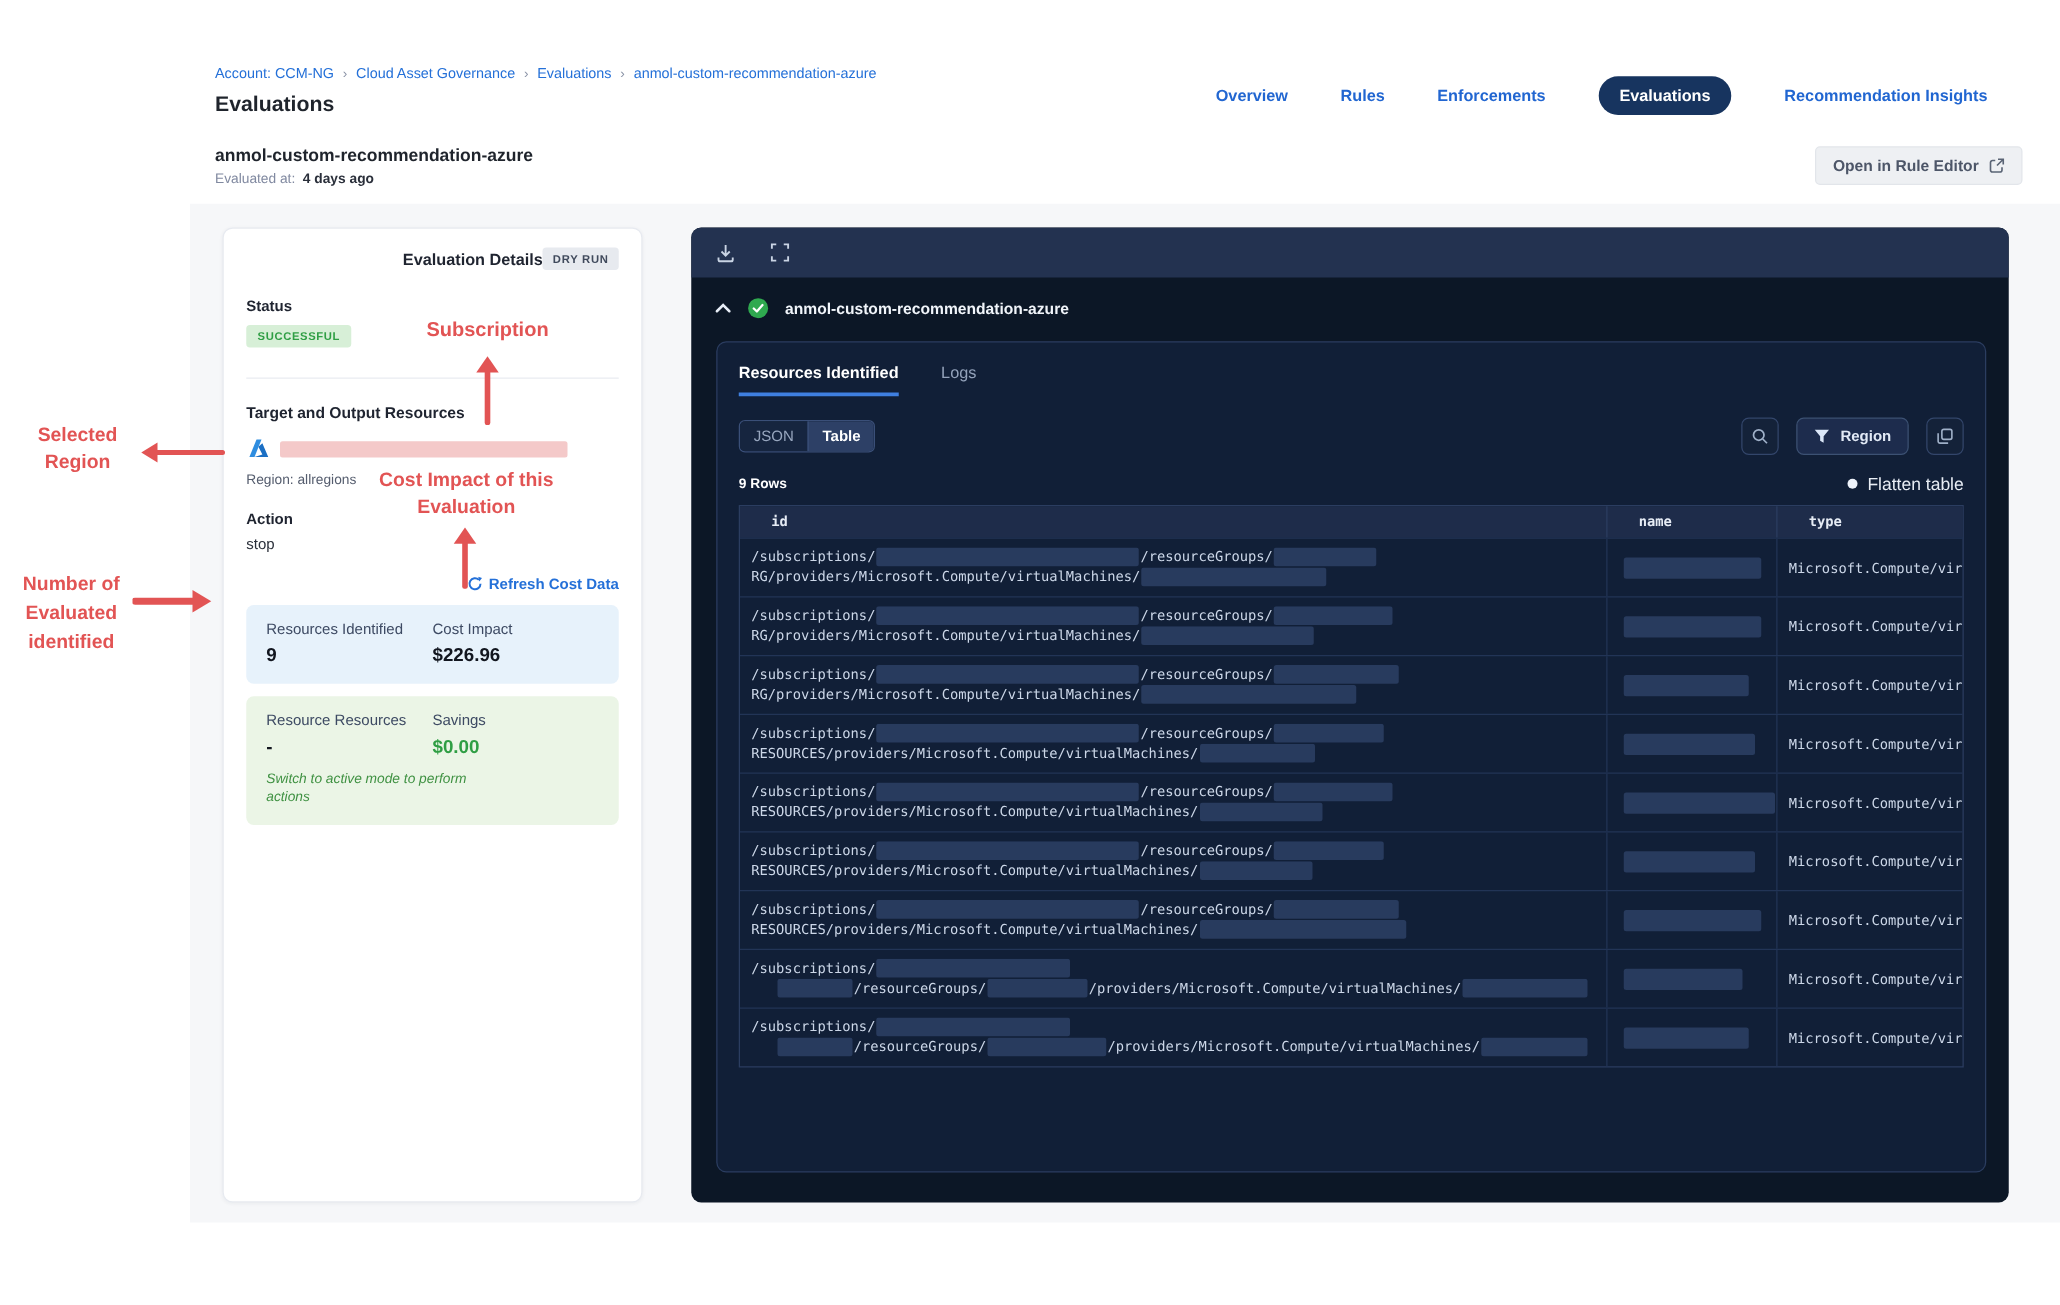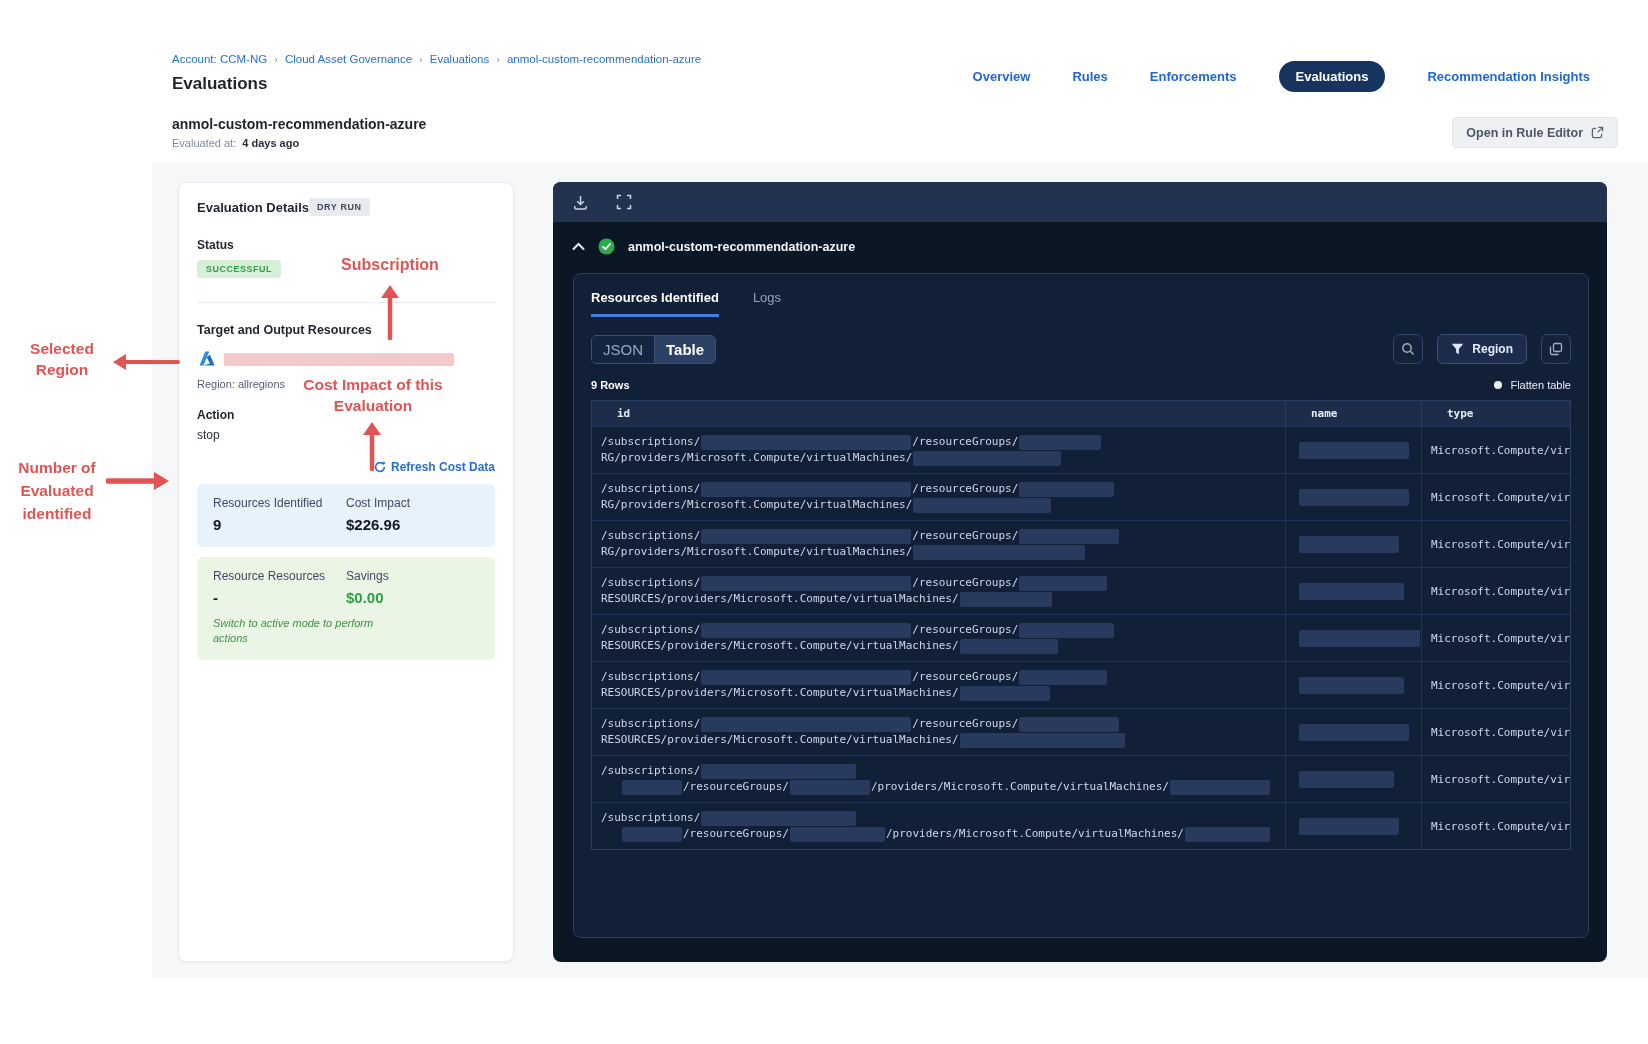--- a/index.html
+++ b/index.html
@@ -19,21 +19,21 @@
   .run-name{position:absolute;left:172px;top:116px;font-size:14px;font-weight:bold;color:#1f242c;}
   .evaluated{position:absolute;left:172px;top:137px;font-size:11px;color:#8089a0;}
   .evaluated b{color:#2a2f3a;margin-left:3px;}
   .open-editor-btn{position:absolute;top:117px;right:30px;height:29px;background:#eef0f3;border:1px solid #e2e5ea;
       border-radius:4px;display:flex;align-items:center;gap:8px;padding:0 13px;font-size:12.5px;font-weight:bold;
       color:#4d5668;cursor:pointer;}
 
   
   .left-card{position:absolute;left:178px;top:182px;width:298px;height:748px;background:#fff;
       border:1px solid #e7eaf0;border-radius:8px;box-shadow:0 1px 3px rgba(20,30,60,.05);padding:15px 18px;}
-  .card-head{display:flex;justify-content:flex-start;align-items:center;}
+  .card-head{display:flex;justify-content:flex-end;align-items:center;}
   .card-title{font-size:13px;font-weight:bold;color:#1f2430;}
   .dryrun-badge{background:#e7eaef;color:#404a5c;font-size:9px;font-weight:bold;letter-spacing:.6px;
       padding:4px 8px;border-radius:3px;}
   .status-label{margin-top:22px;font-size:12px;font-weight:bold;color:#1f2430;}
   .status-badge{display:inline-block;margin-top:8px;background:#d7efd7;color:#2f9e44;font-size:9px;
       font-weight:bold;letter-spacing:.5px;padding:4px 9px;border-radius:3px;}
   .card-divider{border:none;border-top:1px solid #e9ecf1;margin:24px 0 20px;}
   .target-label{font-size:12.5px;font-weight:bold;color:#1f2430;}
   .azure-row{display:flex;align-items:center;gap:7px;margin-top:12px;}
   .redact-pink{height:13px;width:230px;background:#f4c9c9;border-radius:2px;}
@@ -56,32 +56,32 @@
   .panel-toolbar{height:40px;background:#233250;display:flex;align-items:center;gap:27px;padding:0 19px;}
   .tool-icon{width:17px;height:17px;cursor:pointer;display:flex;align-items:center;}
   .run-row{display:flex;align-items:center;gap:13px;padding:16px 19px 10px;}
   .run-title{font-size:12.5px;font-weight:bold;color:#f1f5fa;}
   .inner-card{margin:8px 18px 0 20px;height:631px;background:#111f37;border:1px solid #2b3d60;border-radius:8px;padding:16px 17px;}
   .result-tabs{display:flex;gap:34px;}
   .rtab{font-size:13px;color:#93a2ba;padding-bottom:9px;cursor:pointer;}
   .rtab.active{color:#fff;font-weight:bold;border-bottom:3px solid #3f7fe0;}
   .controls-row{display:flex;justify-content:space-between;align-items:center;margin-top:17px;}
   .view-toggle{display:flex;border:1px solid #3a4f78;border-radius:5px;overflow:hidden;}
-  .seg{padding:5px 11px;font-size:15px;color:#98a7bf;background:#16253f;cursor:pointer;}
+  .seg{padding:5px 11px;font-size:12px;color:#98a7bf;background:#16253f;cursor:pointer;}
   .seg.selected{background:#2d4066;color:#fff;font-weight:bold;border-left:1px solid #3a4f78;}
   .right-controls{display:flex;align-items:center;gap:14px;}
   .icon-btn{width:28px;height:28px;border:1px solid #33466b;border-radius:6px;background:#142239;
       display:flex;align-items:center;justify-content:center;cursor:pointer;}
   .filter-btn{height:28px;border:1px solid #3c5173;border-radius:6px;background:#1d2c4d;display:flex;
       align-items:center;gap:8px;padding:0 13px;font-size:12px;font-weight:bold;color:#e2eaf6;cursor:pointer;}
   .meta-row{display:flex;justify-content:space-between;align-items:center;margin-top:15px;}
   .rows-count{font-size:11px;font-weight:bold;color:#fff;}
   .flatten{display:flex;align-items:center;gap:8px;cursor:pointer;}
   .radio-dot{width:8px;height:8px;border-radius:50%;background:#eef3fb;}
-  .flatten-label{font-size:11px;color:#e8edf5;}
+  .flatten-label{font-size:14px;color:#e8edf5;}
 
   .rtable{margin-top:9px;border:1px solid #2b3d60;font-family:"DejaVu Sans Mono",monospace;}
   .thead,.trow{display:grid;grid-template-columns:694px 136px 1fr;}
   .thead{background:#1e2c4a;}
   .hcell{font-size:11px;font-weight:bold;color:#e6ecf5;padding:6px 25px;border-right:1px solid #2b3d60;}
   .hcell:last-child{border-right:none;}
   .trow{border-top:1px solid #223456;min-height:46px;}
   .cell{border-right:1px solid #223456;}
   .cell:last-child{border-right:none;}
   .cid{padding:7px 9px;font-size:11px;color:#ccd7e8;line-height:16px;}

